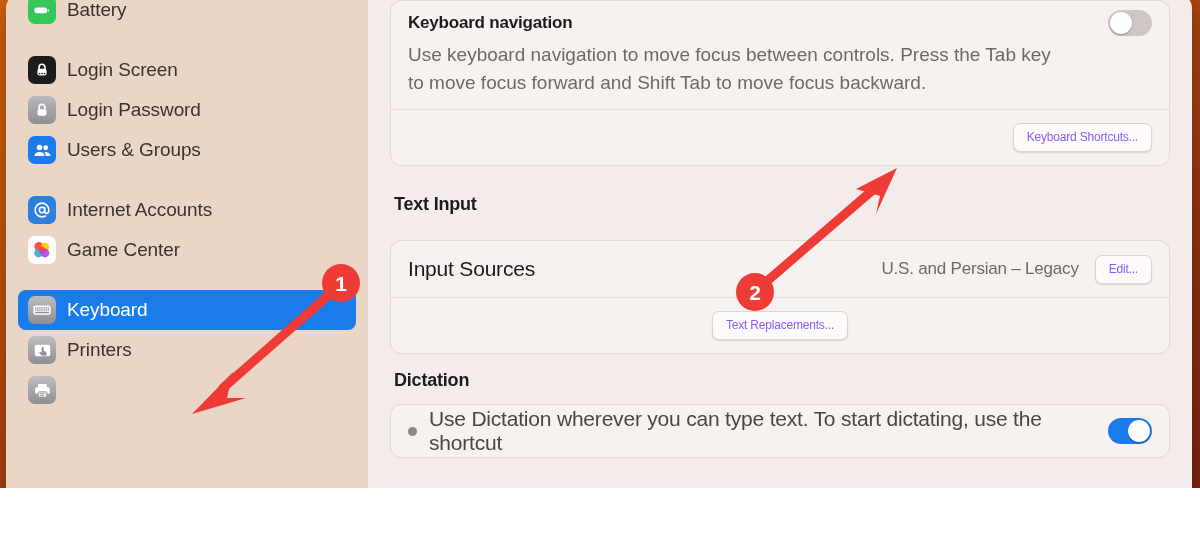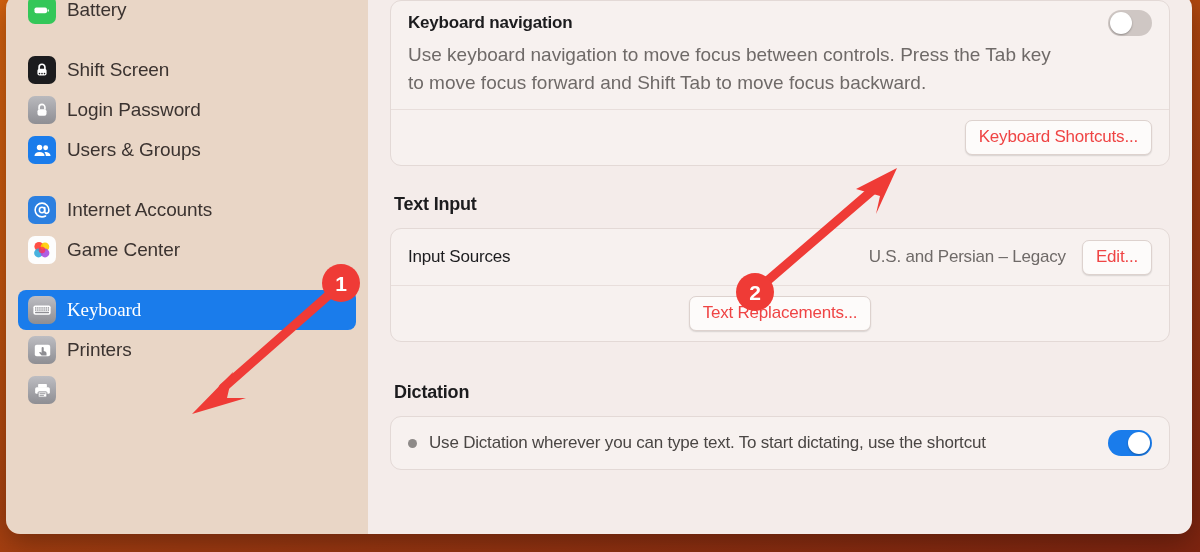--- a/index.html
+++ b/index.html
@@ -7,21 +7,21 @@
   html, body {
     width: 1200px; height: 552px;
     overflow: hidden;
     font-family: "Liberation Sans", sans-serif;
     -webkit-font-smoothing: antialiased;
   }
 
   
   #desktop {
     position: relative;
-    width: 1200px; height: 552px;
+    width: 1200px; height: 488px;
     background: linear-gradient(160deg, #d4620f 0%, #c4550d 28%, #9e3a11 62%, #7d2410 100%);
     overflow: hidden;
   }
 
   
   #window {
     position: absolute;
     left: 6px; top: -6px;
     width: 1186px; height: 540px;
     border-radius: 14px;
@@ -50,21 +50,21 @@
     border-radius: 8px;
     cursor: default;
   }
   .side-item.selected { background: #1a7ceb; }
   .side-label {
     font-size: 19px;
     color: #3b3330;
     letter-spacing: -.1px;
     white-space: nowrap;
   }
-  .side-item.selected .side-label { color: #fff; font-family: Liberation Serif, serif; }
+  .side-item.selected .side-label { color: #fff; }
 
   
   .app-icon {
     width: 28px; height: 28px;
     flex: 0 0 28px;
     border-radius: 7px;
     display: flex; align-items: center; justify-content: center;
     position: relative;
     overflow: hidden;
   }
@@ -105,21 +105,21 @@
   }
   .row-divider { border-top: 1px solid #e8dedb; }
 
   .row-title {
     font-size: 17px;
     font-weight: bold;
     color: #1c1c1e;
     letter-spacing: -.2px;
   }
   .row-title-plain {
-    font-size: 17px;
+    font-size: 21px;
     color: #1c1c1e;
     letter-spacing: -.2px;
   }
   .row-desc {
     font-size: 19px;
     color: #6f6a68;
     line-height: 1.48;
     padding: 0 17px 12px 17px;
     max-width: 690px;
   }
@@ -132,22 +132,22 @@
     letter-spacing: -.2px;
     padding: 0 4px;
   }
 
   
   .btn {
     background: #fdfbfa;
     border: 1px solid #ddd2ce;
     border-radius: 7px;
     font-family: "Liberation Sans", sans-serif;
-    font-size: 17px;
-    color: #ef4444;
+    font-size: 12px;
+    color: #8b5cf6;
     padding: 6px 13px 7px 13px;
     box-shadow: 0 1px 1.5px rgba(0,0,0,.13);
     cursor: default;
     letter-spacing: -.2px;
     white-space: nowrap;
   }
 
   .value-text {
     font-size: 17px;
     color: #6f6a68;
@@ -229,21 +229,21 @@
         <div class="side-item">
           <span class="app-icon ic-lock">
             <svg width="20" height="20" viewBox="0 0 24 24">
               <path d="M8.5 11V8.6a3.5 3.5 0 017 0V11" stroke="#fff" stroke-width="2" fill="none"></path>
               <rect x="6.5" y="10.5" width="11" height="8" rx="2.4" fill="#fff"></rect>
               <circle cx="9" cy="16.3" r="1" fill="#1c1c1e"></circle>
                 <circle cx="12" cy="16.3" r="1" fill="#1c1c1e"></circle>
                 <circle cx="15" cy="16.3" r="1" fill="#1c1c1e"></circle>
             </svg>
           </span>
-          <span class="side-label">Shift Screen</span>
+          <span class="side-label">Login Screen</span>
         </div>
         <div class="side-item">
           <span class="app-icon ic-loginpw">
             <svg width="20" height="20" viewBox="0 0 24 24">
               <path d="M8.5 11.5V8.8a3.5 3.5 0 017 0v2.7" stroke="#fff" stroke-width="2" fill="none"></path>
               <rect x="6.6" y="11" width="10.8" height="8" rx="2.4" fill="#fff"></rect>
             </svg>
           </span>
           <span class="side-label">Login Password</span>
         </div>
@@ -348,35 +348,35 @@
           <span class="toggle off">
               <span class="knob"></span>
             </span>
         </div>
         <div class="row-desc">Use keyboard navigation to move focus between controls. Press the Tab key to move focus forward and Shift Tab to move focus backward.</div>
         <div class="row row-divider" style="min-height:56px;justify-content:flex-end">
           <button class="btn">Keyboard Shortcuts...</button>
         </div>
       </div>
 
-      <div class="section-head" style="margin-top:28px;margin-bottom:13px">Text Input</div>
+      <div class="section-head" style="margin-top:28px;margin-bottom:25px">Text Input</div>
 
       <div class="card">
         <div class="row" style="min-height:56px">
           <span class="row-title-plain">Input Sources</span>
           <span class="spacer"></span>
           <span class="value-text">U.S. and Persian – Legacy</span>
           <button class="btn">Edit...</button>
         </div>
         <div class="row row-divider" style="min-height:56px;justify-content:center">
           <button class="btn">Text Replacements...</button>
         </div>
       </div>
 
-      <div class="section-head" style="margin-top:40px;margin-bottom:13px">Dictation</div>
+      <div class="section-head" style="margin-top:16px;margin-bottom:13px">Dictation</div>
 
       <div class="card">
         <div class="row" style="min-height:52px">
           <span class="bullet"></span>
           <span class="row-title-plain" style="color:#4a4644">Use Dictation wherever you can type text. To start dictating, use the shortcut</span>
           <span class="spacer"></span>
           <span class="toggle on">
               <span class="knob"></span>
             </span>
         </div>

